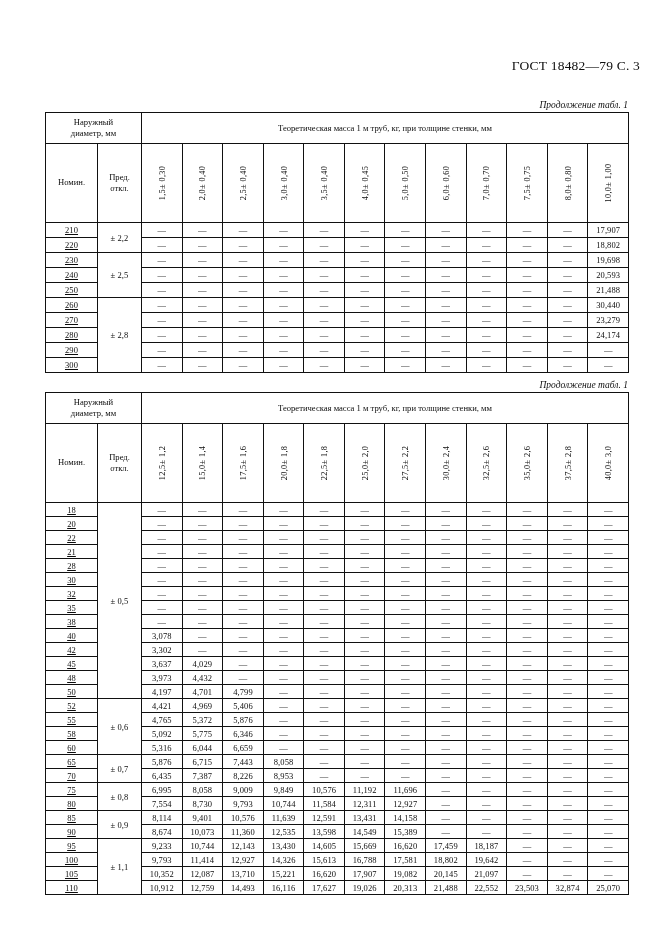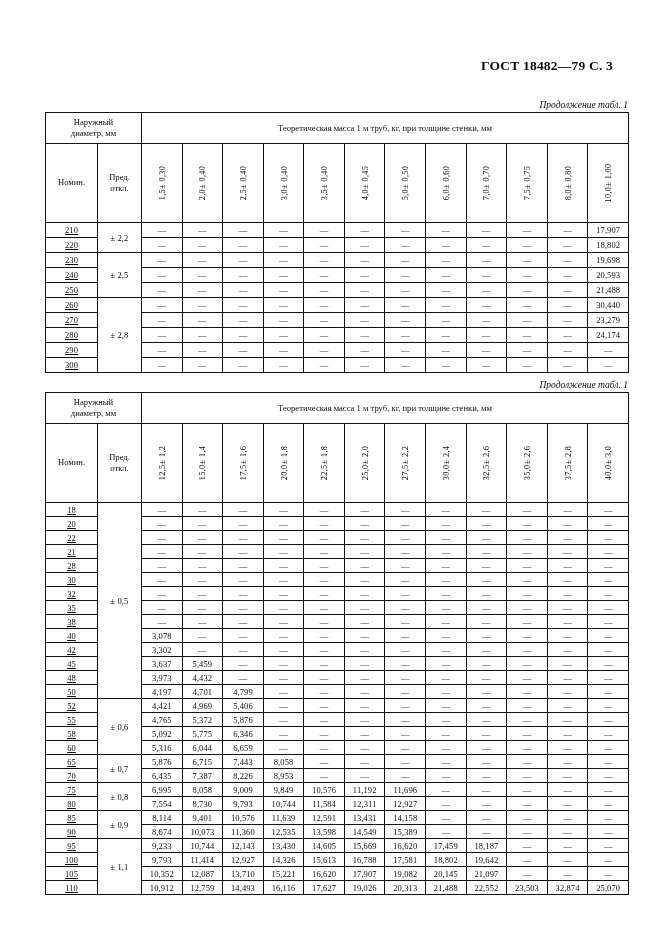--- a/index.html
+++ b/index.html
@@ -21,22 +21,22 @@
     left: 0; top: 0;
     width: 661px;
     height: 936px;
     overflow: hidden;
   }
 
   
   .doc-header {
     position: absolute;
     top: 58px;
-    right: 48px;
-    font-weight: bold;
+    right: 21px;
+    font-weight: normal;
     font-size: 13.5px;
     letter-spacing: 0.2px;
     white-space: nowrap;
   }
 
   .cont-note {
     position: absolute;
     right: 33px;
     font-style: italic;
     font-size: 9.5px;
@@ -579,21 +579,21 @@
             <td class="num dash no-t no-b">—</td>
             <td class="num dash no-t no-b">—</td>
             <td class="num dash no-t no-b">—</td>
             <td class="num dash no-t no-b">—</td>
             <td class="num dash no-t no-b">—</td>
             <td class="num dash no-t no-b">—</td>
           </tr>
           <tr class="">
             <td class="num nom-c no-t no-b" style="height:13px">45</td>
             <td class="num dash no-t no-b">3,637</td>
-            <td class="num dash no-t no-b">5,459</td>
+            <td class="num dash no-t no-b">4,029</td>
             <td class="num dash no-t no-b">—</td>
             <td class="num dash no-t no-b">—</td>
             <td class="num dash no-t no-b">—</td>
             <td class="num dash no-t no-b">—</td>
             <td class="num dash no-t no-b">—</td>
             <td class="num dash no-t no-b">—</td>
             <td class="num dash no-t no-b">—</td>
             <td class="num dash no-t no-b">—</td>
             <td class="num dash no-t no-b">—</td>
             <td class="num dash no-t no-b">—</td>

